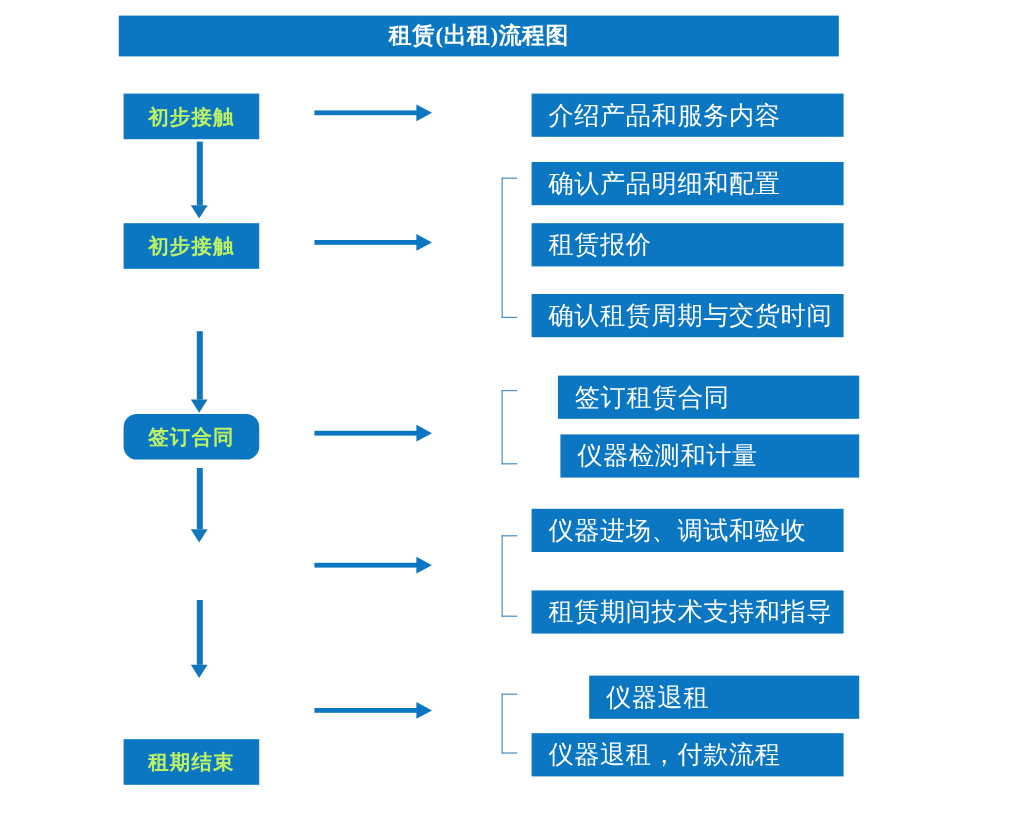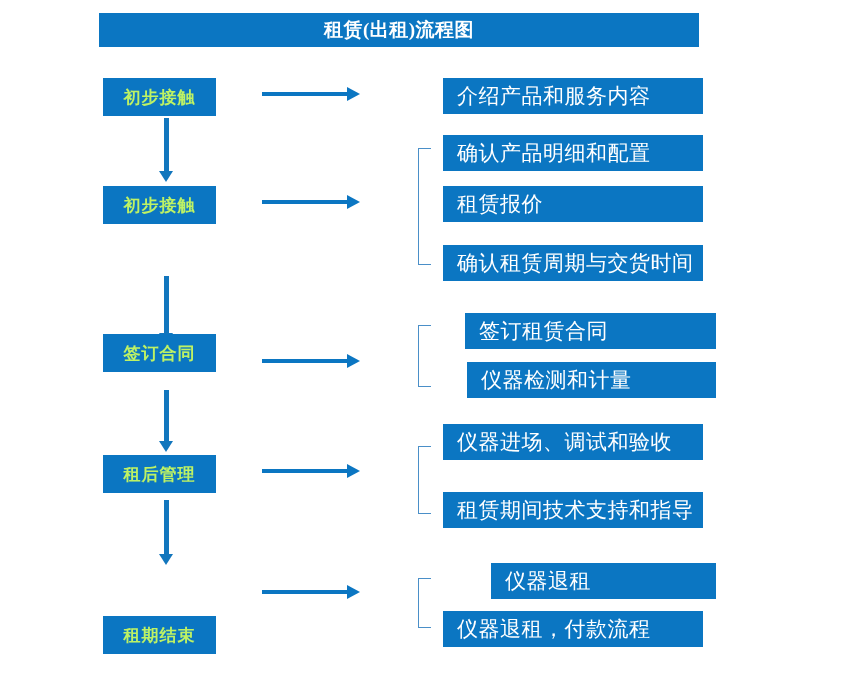--- a/index.html
+++ b/index.html
@@ -163,38 +163,37 @@
 
   <div class="detail-box" style="top:186px;">租赁报价</div>
   <div class="detail-box" style="top:135px;">确认产品明细和配置</div>
   <div class="detail-box" style="top:245px;">确认租赁周期与交货时间</div>
 
   <div class="v-arrow" style="top:276px; height:68px;">
     <div class="shaft" style="height:57px;"></div>
     <div class="head"></div>
   </div>
 
-  <div class="stage-box" style="top:334px;">签订合同</div>
+  <div class="stage-box" style="top:345px;border-radius:11px;">签订合同</div>
 
   <div class="h-arrow" style="top:354px;">
     <div class="shaft"></div>
     <div class="head"></div>
   </div>
 
   <div class="bracket" style="top:325px; height:62px;"></div>
 
   <div class="detail-box" style="top:313px;margin-left:22px;">签订租赁合同</div>
   <div class="detail-box" style="top:362px;margin-left:24px;">仪器检测和计量</div>
 
   <div class="v-arrow" style="top:390px; height:62px;">
     <div class="shaft" style="height:51px;"></div>
     <div class="head"></div>
   </div>
 
-  <div class="stage-box" style="top:455px;">租后管理</div>
 
   <div class="h-arrow" style="top:464px;">
     <div class="shaft"></div>
     <div class="head"></div>
   </div>
 
   <div class="bracket" style="top:446px; height:68px;"></div>
 
   <div class="detail-box" style="top:424px;">仪器进场、调试和验收</div>
   <div class="detail-box" style="top:492px;">租赁期间技术支持和指导</div>

